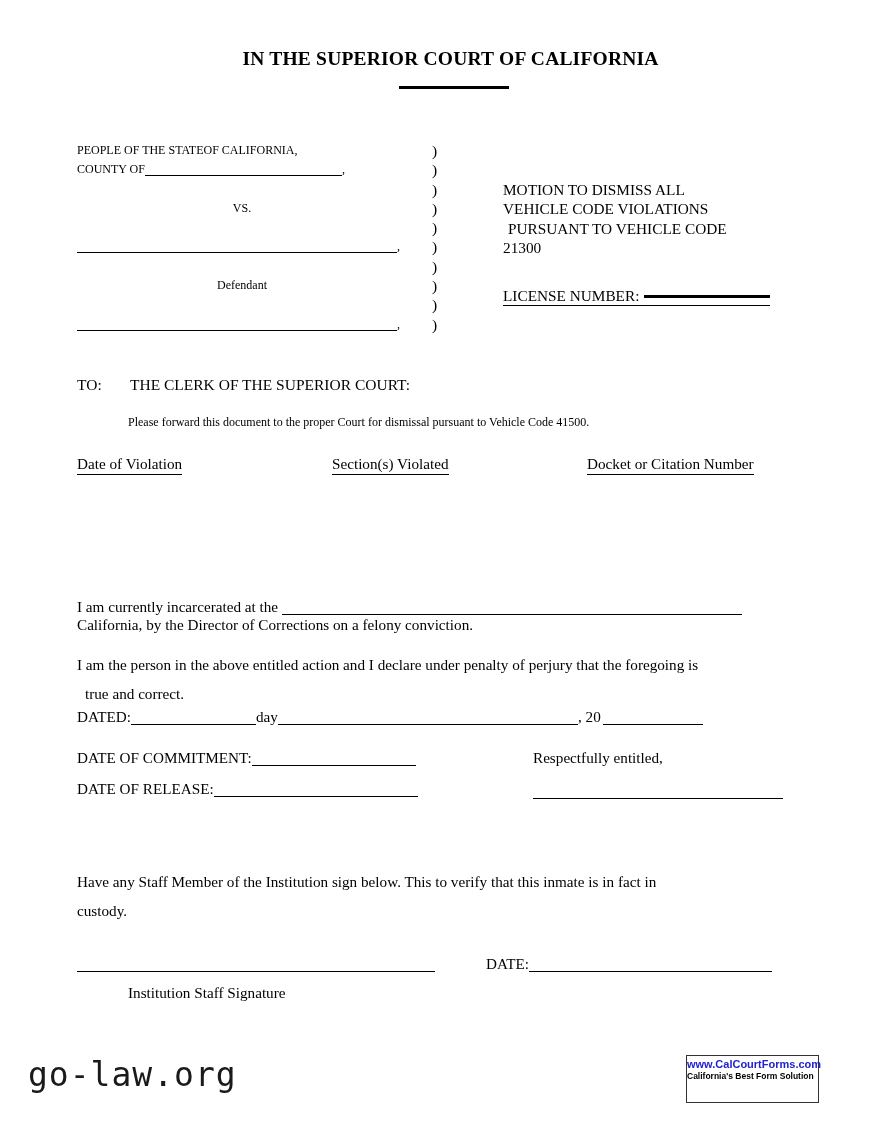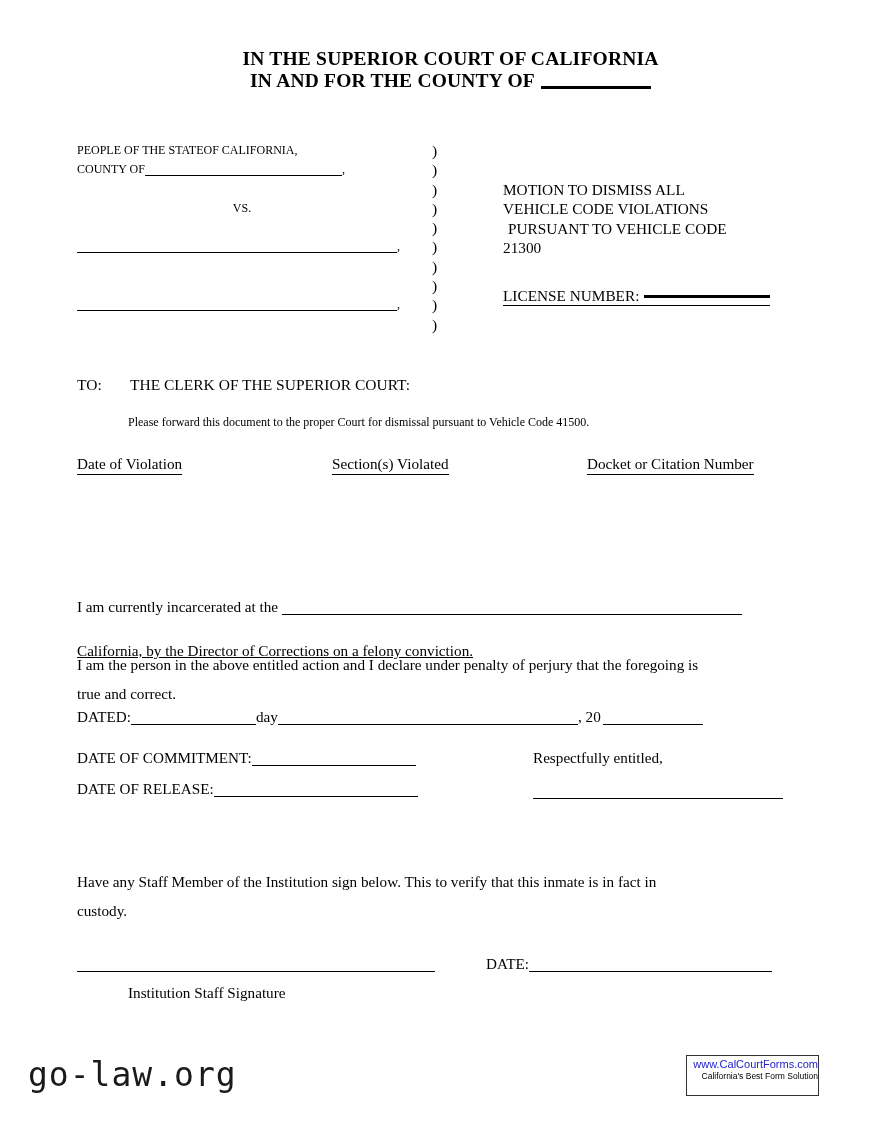--- a/index.html
+++ b/index.html
@@ -141,23 +141,23 @@
   .ch-3 { left: 510px; }
 
   .para {
     position: absolute;
     left: 77px;
     font-size: 15.2px;
     line-height: 29px;
     white-space: nowrap;
   }
   .p-incarc  { top: 592px; }
-  .p-calif   { top: 636px; text-decoration: underline; }
+  .p-calif   { top: 610px; }
   .p-person  { top: 650px; }
-  .p-true    { top: 679px; }
+  .p-true    { top: 679px; margin-left: 8px; }
 
   .bl-incarc { width: 460px; margin-left: 4px; }
 
   .dated-row {
     position: absolute;
     left: 77px;
     top: 708px;
     font-size: 15.2px;
     white-space: nowrap;
   }
@@ -251,23 +251,24 @@
     color: #1a1a1a;
     white-space: nowrap;
   }
   .stamp {
     position: absolute;
     left: 686px;
     top: 1055px;
     width: 133px;
     border: 1px solid #333;
     background: #fff;
-    text-align: right;
-    padding: 2px 0 13px 0;
+    text-align: left;
+    padding: 2px 0 20px 0;
     box-sizing: border-box;
+    font-weight: bold;
   }
   .stamp-url {
     font-family: "Liberation Sans", "DejaVu Sans", sans-serif;
     font-size: 11px;
     color: #2222cc;
     line-height: 13px;
     white-space: nowrap;
   }
   .stamp-tag {
     font-family: "Liberation Sans", "DejaVu Sans", sans-serif;
@@ -278,38 +279,39 @@
   }
 </style>
 </head>
 <body>
 
 <div class="page">
 
   <div class="title-block">
     <div class="title-line">IN THE SUPERIOR COURT OF CALIFORNIA</div>
     <div class="title-line">
-      <span>IN AND FOR THE COUNTY OF</span><span class="title-blank"></span>
+      <span class="title-blank"></span>
     </div>
   </div>
 
   <div class="caption">
 
     <div class="cap-left">
       <div class="cap-row">PEOPLE OF THE STATEOF CALIFORNIA,</div>
       <div class="cap-row">
         <span>COUNTY OF</span><span class="blank-line bl-county"></span><span>,</span>
       </div>
       <div class="cap-row">&nbsp;</div>
       <div class="cap-row cap-center">VS.</div>
       <div class="cap-row">&nbsp;</div>
       <div class="cap-row">
         <span class="blank-line bl-party"></span><span>,</span>
       </div>
       <div class="cap-row">&nbsp;</div>
+      <div class="cap-row cap-center">Defendant</div>
       <div class="cap-row">&nbsp;</div>
       <div class="cap-row">
         <span class="blank-line bl-party"></span><span>,</span>
       </div>
     </div>
 
     <div class="paren-col">
       <div>)</div>
       <div>)</div>
       <div>)</div>

